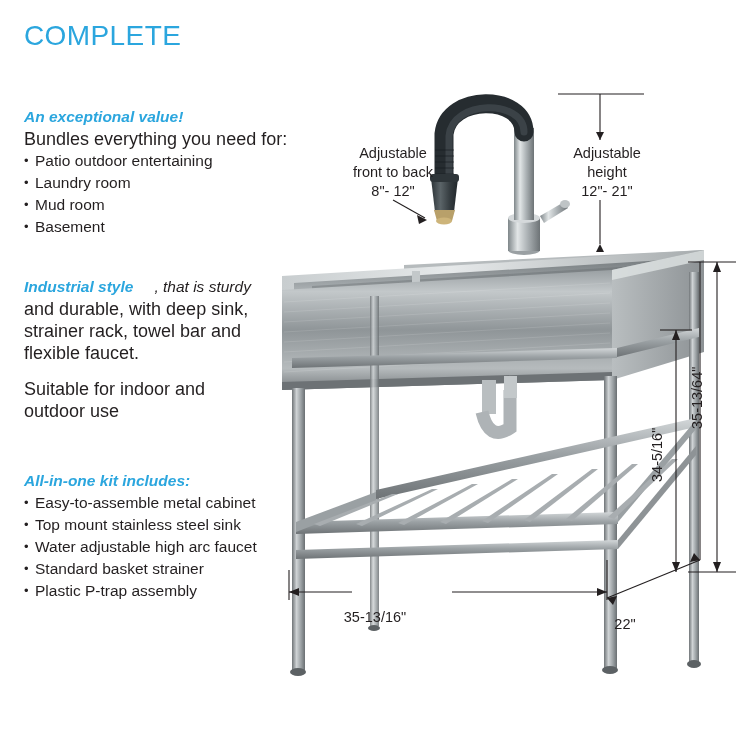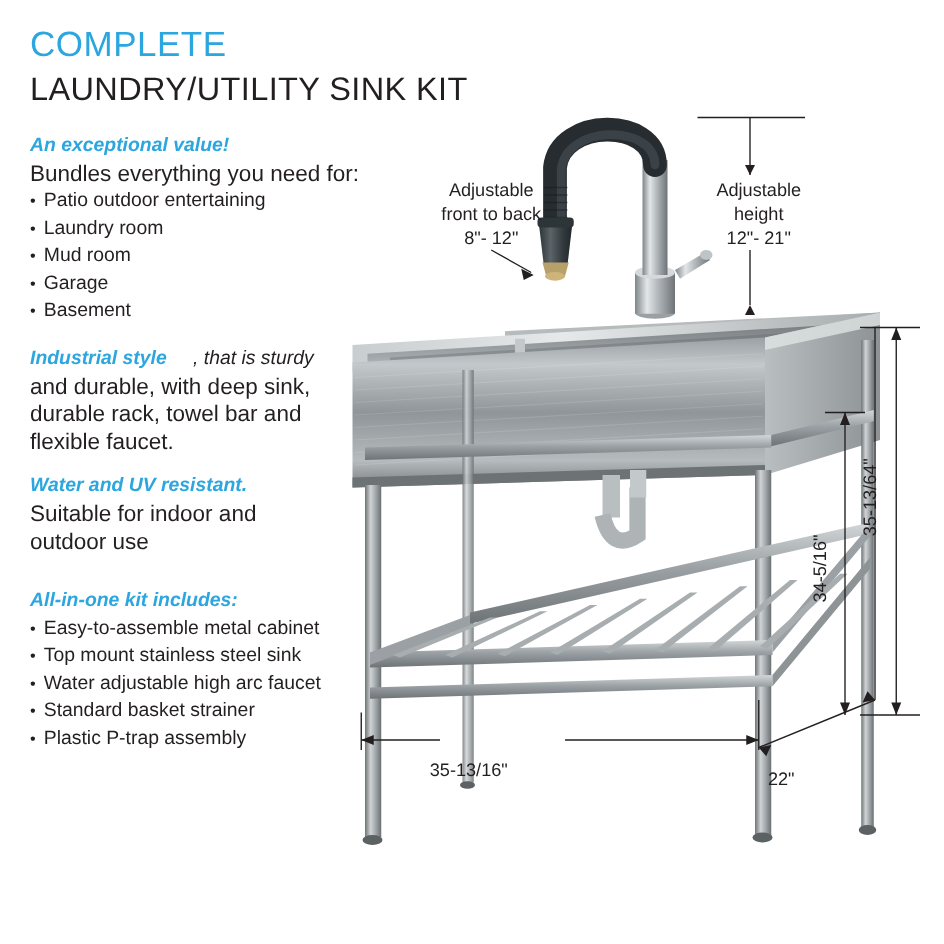--- a/index.html
+++ b/index.html
@@ -125,43 +125,40 @@
     width: 452px;
     height: 600px;
   }
 </style>
 </head>
 <body>
 
 <div id="page">
 
   <div class="title-complete">COMPLETE</div>
-  <div class="title-main">LAUNDRY/UTILITY SINK KIT</div>
 
   <div class="copy" id="block-value">
     <div class="blk-head">An exceptional value!</div>
     <div class="blk-line">Bundles everything you need for:</div>
     <ul class="bullets">
       <li>Patio outdoor entertaining</li>
       <li>Laundry room</li>
       <li>Mud room</li>
-      <li>Garage</li>
       <li>Basement</li>
     </ul>
   </div>
 
   <div class="copy" id="block-style">
     <div class="blk-head"><span>Industrial style</span><span class="plain">, that is sturdy</span></div>
     <div class="blk-line">and durable, with deep sink,</div>
-    <div class="blk-line">durable rack, towel bar and</div>
+    <div class="blk-line">strainer rack, towel bar and</div>
     <div class="blk-line">flexible faucet.</div>
   </div>
 
   <div class="copy" id="block-water">
-    <div class="blk-head">Water and UV resistant.</div>
     <div class="blk-line">Suitable for indoor and</div>
     <div class="blk-line">outdoor use</div>
   </div>
 
   <div class="copy" id="block-kit">
     <div class="blk-head">All-in-one kit includes:</div>
     <ul class="bullets">
       <li>Easy-to-assemble metal cabinet</li>
       <li>Top mount stainless steel sink</li>
       <li>Water adjustable high arc faucet</li>

